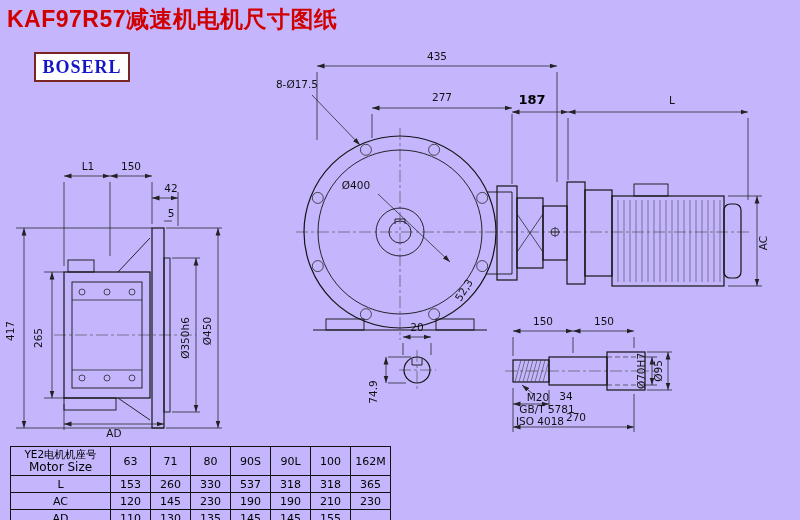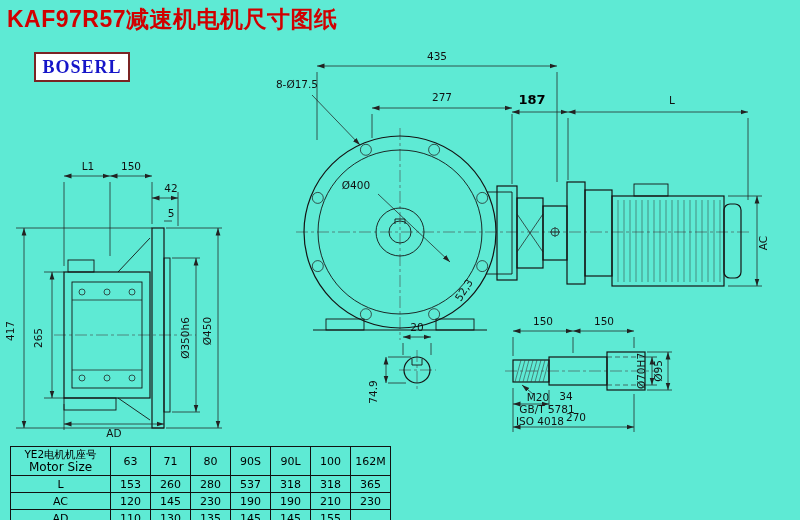--- a/index.html
+++ b/index.html
@@ -1,16 +1,16 @@
 <!DOCTYPE html>
 <html><head>
 <meta charset="utf-8">
 <style>
   html,body{margin:0;padding:0;background:#fff;}
-  .stage{position:relative;width:800px;height:520px;background:#5eead4;overflow:hidden;
+  .stage{position:relative;width:800px;height:520px;background:#c4b5fd;overflow:hidden;
          font-family:"Liberation Sans", sans-serif;}
   .title{position:absolute;left:7px;top:4px;font-size:23px;font-weight:bold;color:#d10000;
          letter-spacing:0.5px;white-space:nowrap;}
   .logo{position:absolute;left:34px;top:52px;width:92px;height:26px;border:2px solid #7a2424;
         display:flex;align-items:center;justify-content:center;background:#fff;}
   .logo span{font-family:"Liberation Serif", serif;font-weight:bold;font-size:18px;color:#1515c8;letter-spacing:1px;}
   svg{position:absolute;left:0;top:0;}
   .ol{fill:none;stroke:#141414;stroke-width:1.2;}
   .ol2{fill:none;stroke:#141414;stroke-width:0.9;}
   .tl{fill:none;stroke:#222;stroke-width:0.75;}
@@ -294,21 +294,21 @@
         <td>80</td>
         <td>90S</td>
         <td>90L</td>
         <td>100</td>
         <td>162M</td>
       </tr>
       <tr>
         <td>L</td>
         <td>153</td>
         <td>260</td>
-        <td>280</td>
+        <td>330</td>
         <td>537</td>
         <td>318</td>
         <td>318</td>
         <td>365</td>
       </tr>
       <tr>
         <td>AC</td>
         <td>120</td>
         <td>145</td>
         <td>230</td>

